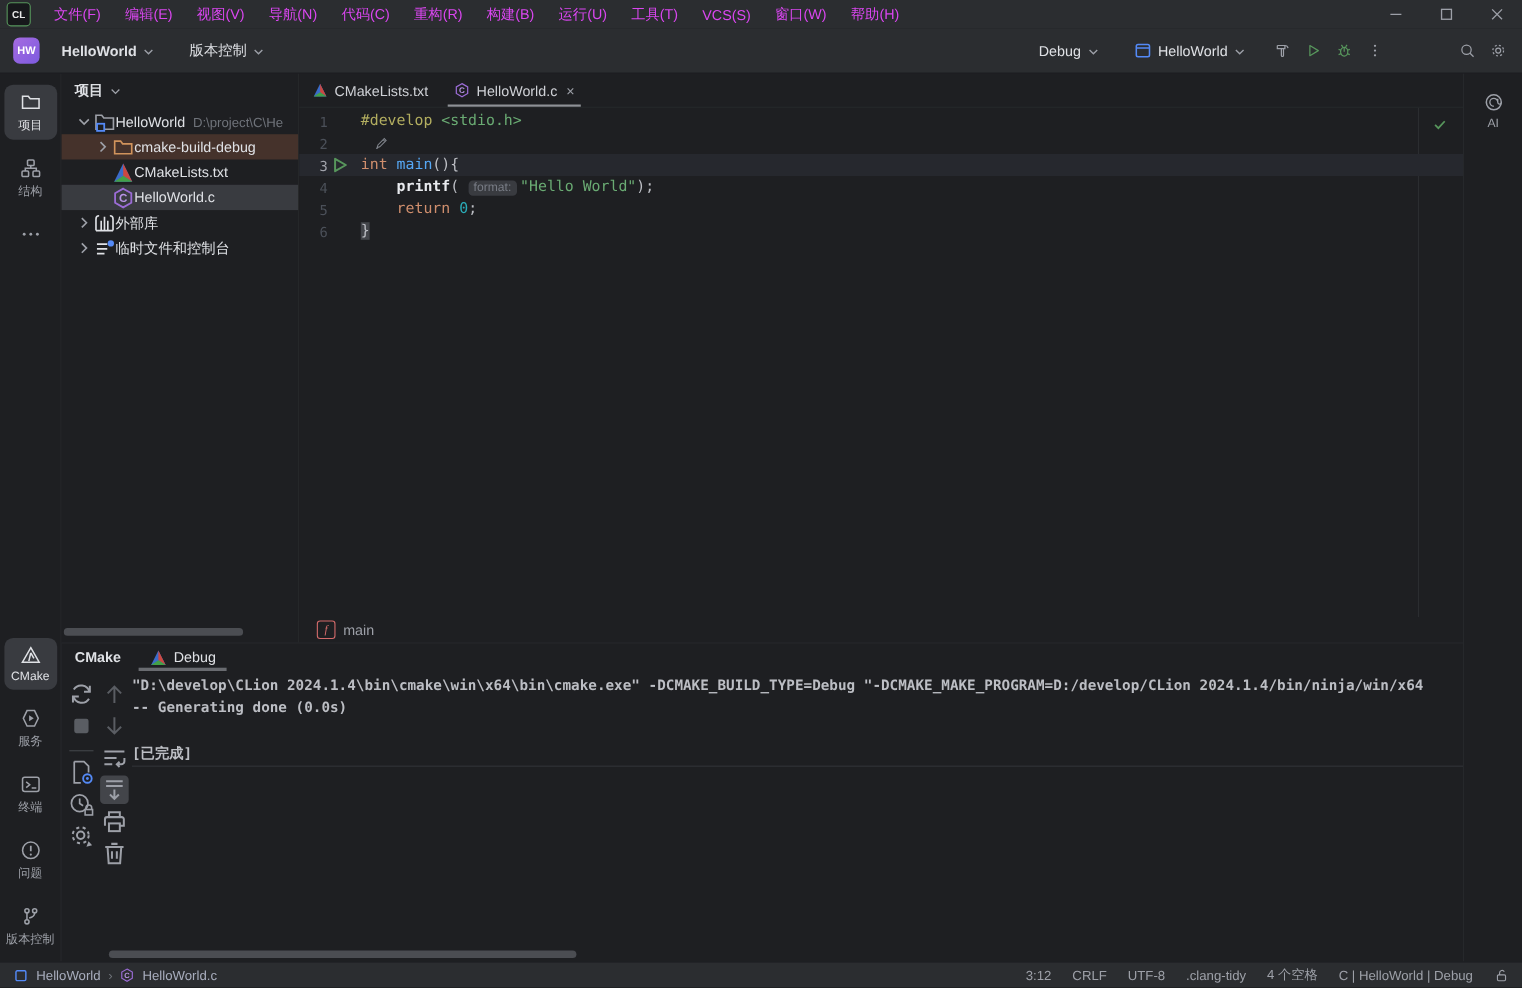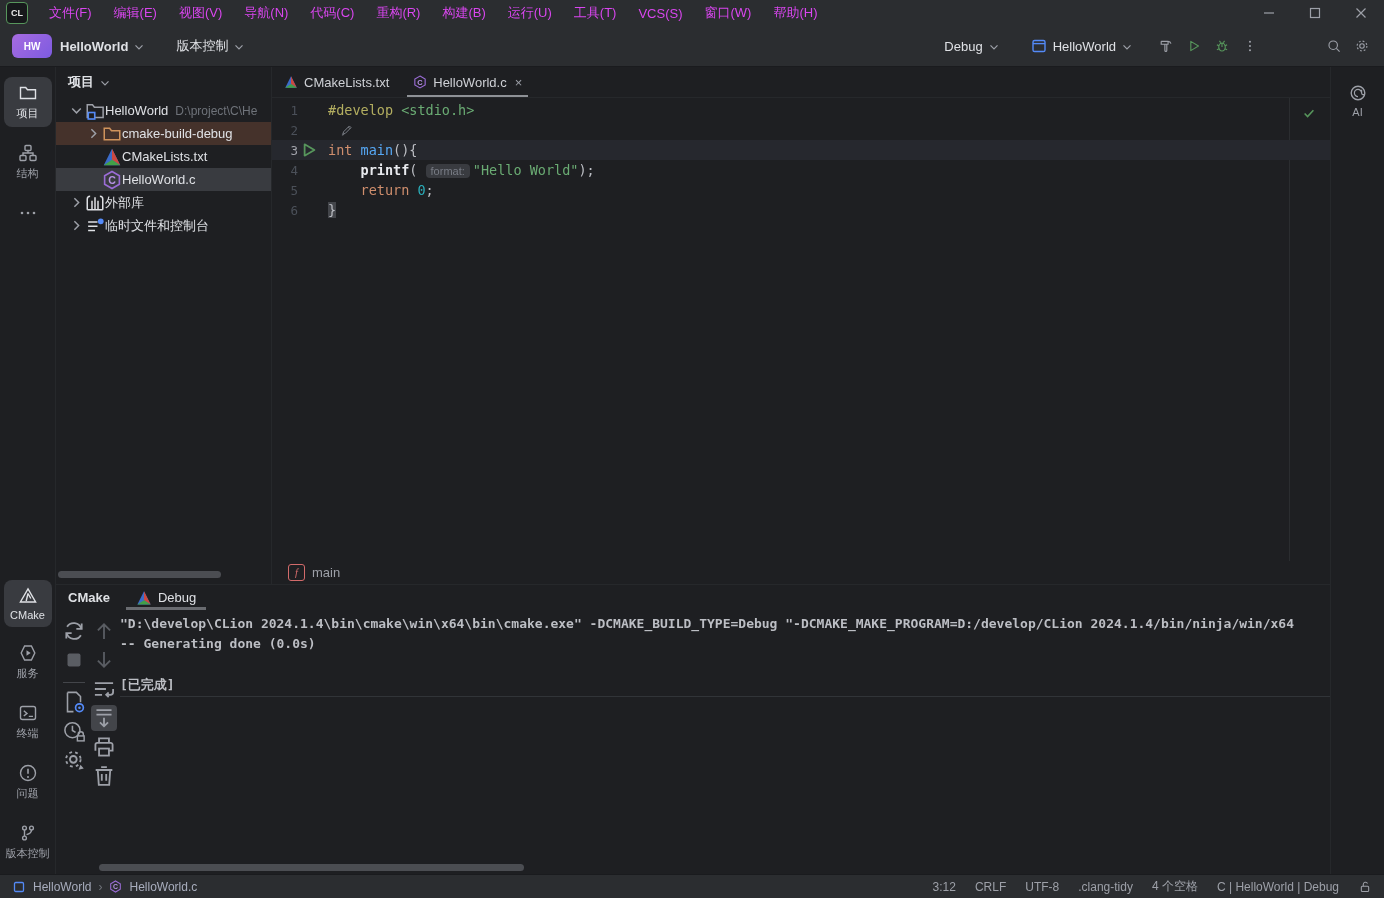--- a/index.html
+++ b/index.html
@@ -15,21 +15,21 @@
   .menubar{height:26px;background:#2b2d30;display:flex;align-items:center;}
   .logo{width:20px;height:20px;margin:0 10px 0 6px;border:1px solid #57965c;border-radius:4px;
         background:#17181b;color:#e8e8e8;font-size:9px;font-weight:bold;display:flex;
         align-items:center;justify-content:center;letter-spacing:0;}
   .menu-item{padding:0 11px;height:26px;display:flex;align-items:center;color:#d946ef;cursor:default;}
   .win-controls{margin-left:auto;display:flex;height:26px;}
   .win-btn{width:46px;height:26px;display:flex;align-items:center;justify-content:center;color:#9da0a8;font-size:13px;}
 
   
   .titlebar{height:40px;background:#2b2d30;display:flex;align-items:center;border-bottom:1px solid #1a1b1e;}
-  .avatar{width:40px;height:24px;border-radius:6px;margin:0 8px 0 12px;
+  .avatar{width:24px;height:24px;border-radius:6px;margin:0 20px 0 12px;
           background:linear-gradient(135deg,#a66be0,#7d5be0);color:#fff;font-size:10px;
           font-weight:bold;display:flex;align-items:center;justify-content:center;}
   .proj-name{font-weight:bold;color:#dfe1e5;}
   .chev{color:#9da0a8;margin:2px 4px 0 4px;}
   .vcs-widget{margin-left:26px;color:#dfe1e5;display:flex;align-items:center;}
   .tb-right{margin-left:auto;display:flex;align-items:center;}
   .tb-btn{display:flex;align-items:center;justify-content:center;width:28px;height:28px;border-radius:4px;color:#9da0a8;}
   .runcfg{display:flex;align-items:center;margin:0 14px 0 26px;}
   .runcfg .name{margin-left:6px;}
   .gap-right{margin-right:56px;}

